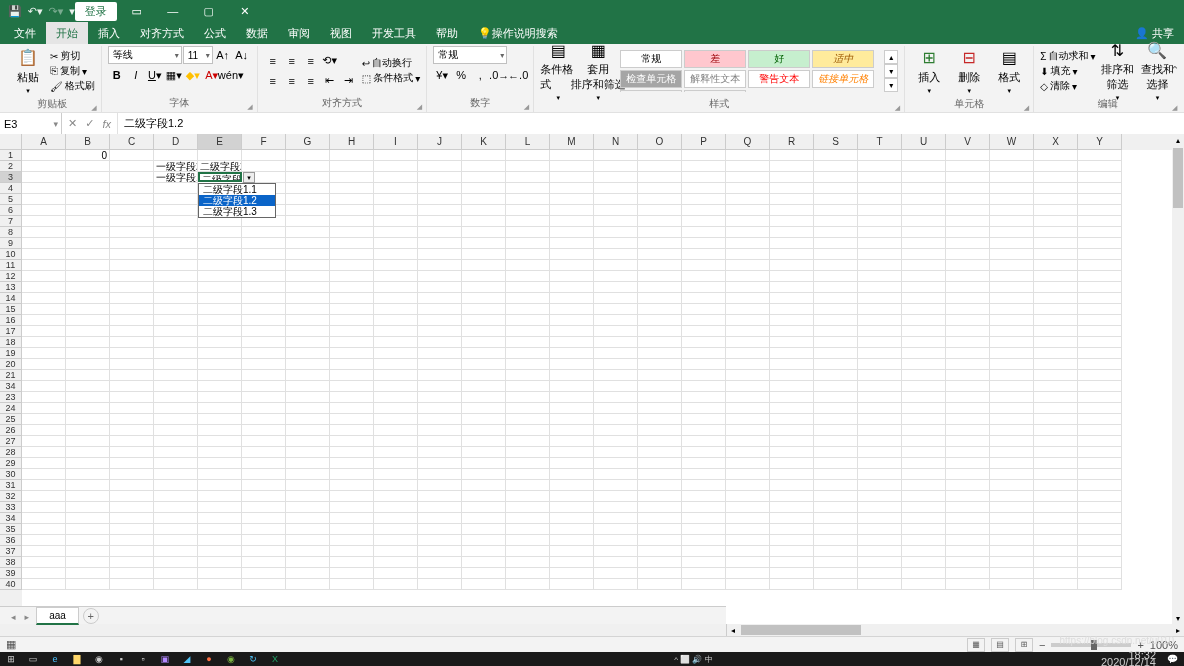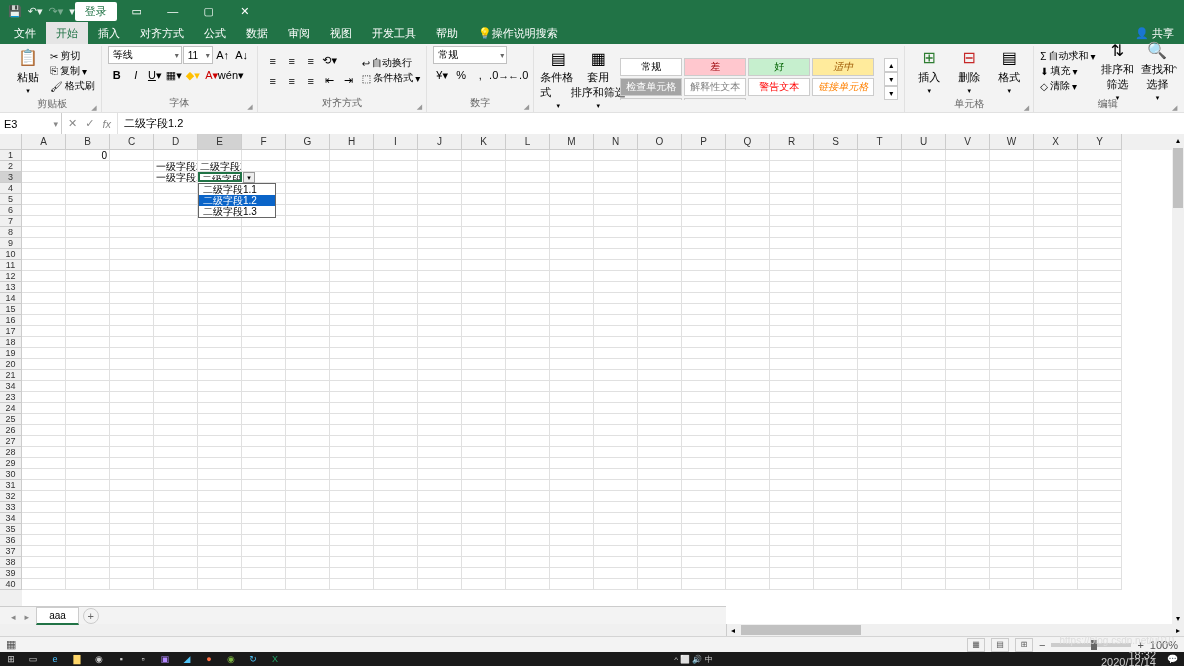--- a/index.html
+++ b/index.html
@@ -239,20 +239,21 @@
             <div class="style-cell" style="background: rgb(255, 255, 255); color: rgb(255, 128, 1); font-style: italic;">链接单元格</div>
             <div class="style-cell" style="background: rgb(242, 242, 242); color: rgb(250, 125, 0); font-style: italic;">计算</div>
             <div class="style-cell" style="background: rgb(242, 242, 242); color: rgb(63, 63, 63);">输出</div>
           </div>
       <div class="style-nav">
         <span>▴</span>
         <span>▾</span>
         <span>▾</span>
       </div>
     </div>
+    <div class="group-label">样式</div>
   </div>
 
   <div class="group">
     <div class="group-body">
       <div class="big-btn">
             <div class="ico" style="color:#2e7d32">⊞</div>
             <span>插入</span>
             <span style="font-size:7px">▾</span>
           </div>
       <div class="big-btn">

